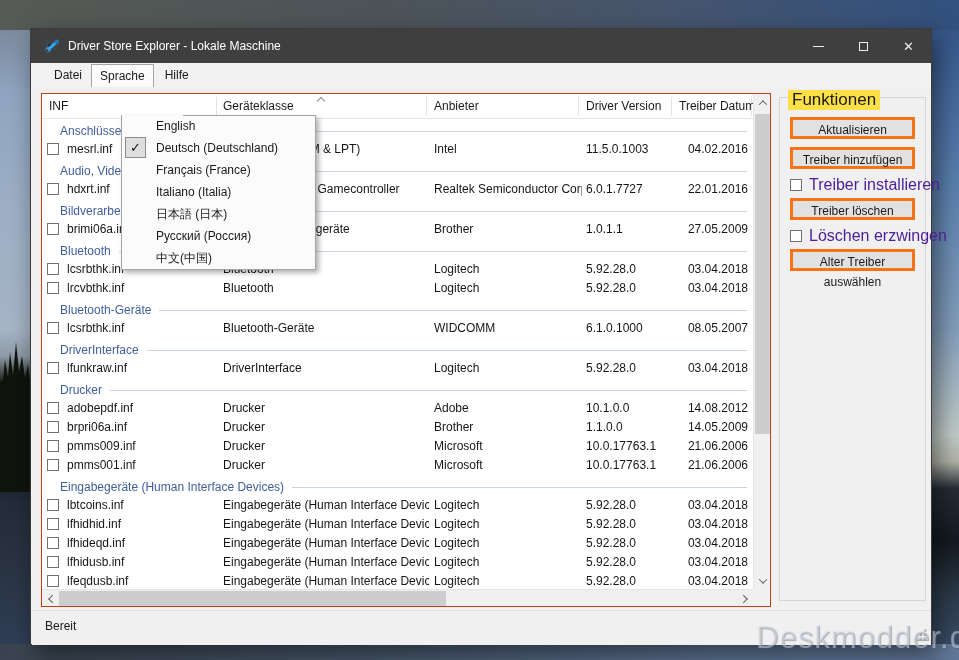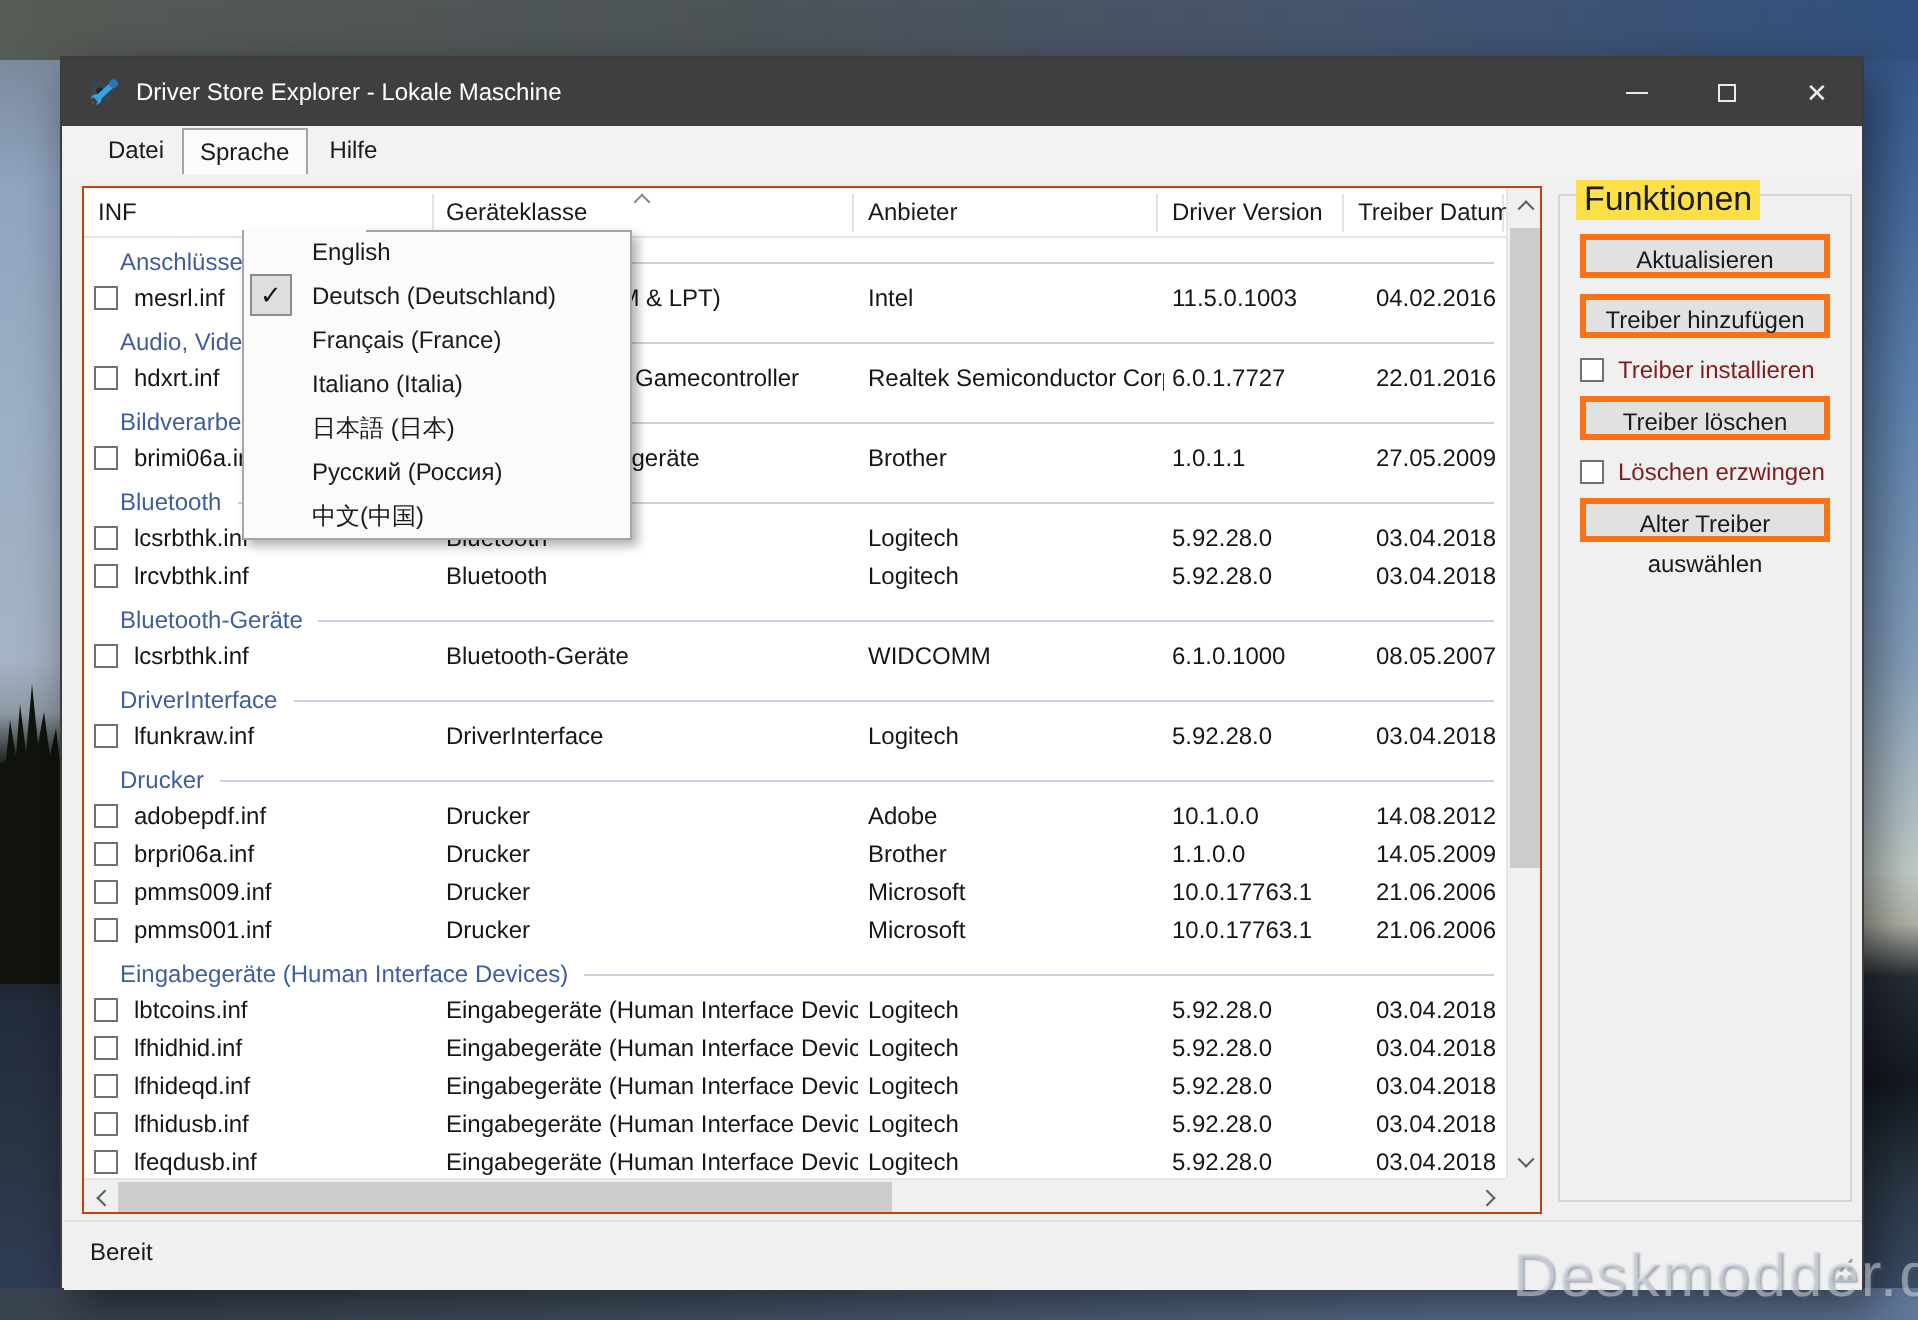--- a/index.html
+++ b/index.html
@@ -62,21 +62,21 @@
   .chev { width:6px; height:6px; border-style:solid; border-color:#606060; border-width:0; }
   .chev.up    { border-left-width:1px; border-top-width:1px; transform:rotate(45deg) translate(1px,1px); }
   .chev.down  { border-right-width:1px; border-bottom-width:1px; transform:rotate(45deg) translate(-1px,-1px); }
   .chev.left  { border-left-width:1px; border-bottom-width:1px; transform:rotate(45deg) translate(1px,-1px); }
   .chev.right { border-right-width:1px; border-top-width:1px; transform:rotate(45deg) translate(-1px,1px); }
 
   
   .panel { position:absolute; left:748px; top:68px; width:147px; height:504px; border:1px solid #d5d5d5; }
   .ptitle { position:absolute; left:8px; top:-8px; background:#fde047; padding:0 4px; font-size:17px; color:#1a1a1a; }
   .pbtn { position:absolute; left:10px; width:125px; height:22px; background:#e1e1e1; border:3px solid #f97316; font-size:12px; color:#1a1a1a; text-align:center; line-height:20px; }
-  .pcheckrow { position:absolute; left:10px; height:16px; display:flex; align-items:center; font-size:12px; color:#7f1d1d; white-space:nowrap; }
+  .pcheckrow { position:absolute; left:10px; height:16px; display:flex; align-items:center; font-size:16px; color:#4c1d95; white-space:nowrap; }
   .pcheck { width:12px; height:12px; border:1px solid #707070; background:#fff; margin-right:7px; }
   .ctl0{top:19px;} .ctl1{top:49px;text-align:center;} .ctl2{top:79px;} .ctl3{top:100px;} .ctl4{top:130px;} .ctl5{top:151px;}
 
   
   .statusbar { position:absolute; left:1px; top:581px; width:899px; height:35px; background:#f0f0f0; border-top:1px solid #dfdfdf; }
   .status-text { position:absolute; left:13px; top:8px; font-size:12px; color:#1a1a1a; }
   .grip { position:absolute; right:4px; bottom:4px; width:13px; height:13px;
     background-image:radial-gradient(#9b9b9b 1.3px, transparent 1.4px); background-size:4.4px 4.4px;
     clip-path:polygon(100% 0, 100% 100%, 0 100%); }
 

